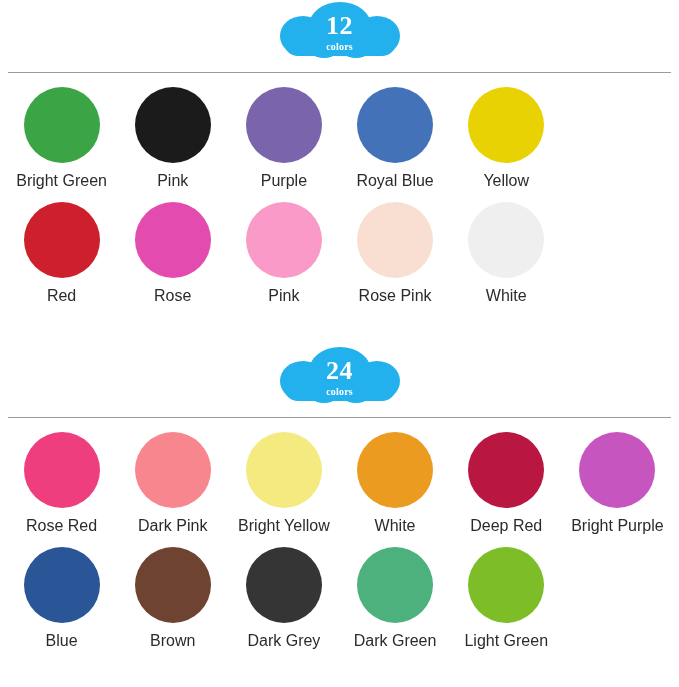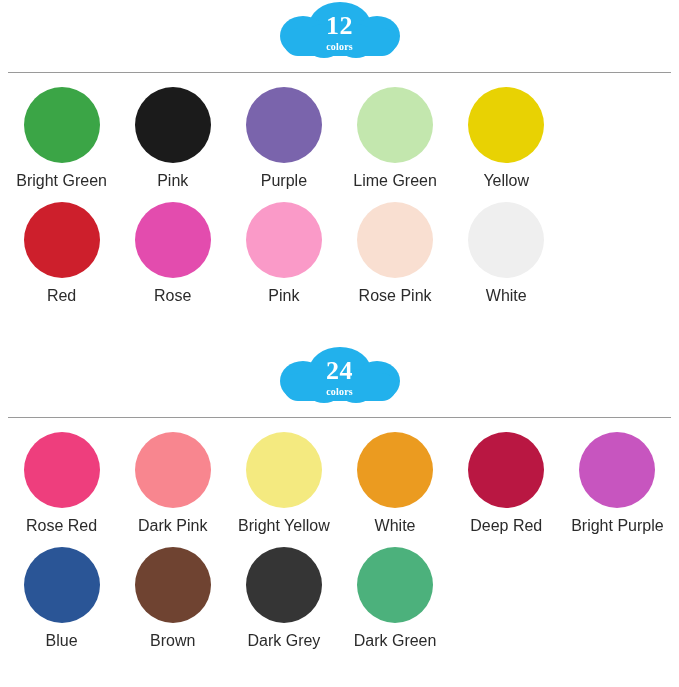--- a/index.html
+++ b/index.html
@@ -148,22 +148,22 @@
       </div>
       <div class="swatch">
         <div class="dot" style="background: rgb(27, 27, 27);"></div>
         <div class="swatch-label">Pink</div>
       </div>
       <div class="swatch">
         <div class="dot" style="background: rgb(122, 100, 172);"></div>
         <div class="swatch-label">Purple</div>
       </div>
       <div class="swatch">
-        <div class="dot" style="background: rgb(195, 231, 174);"></div>
-        <div class="swatch-label">Lime Green</div>
+        <div class="dot" style="background: rgb(68, 114, 184);"></div>
+        <div class="swatch-label">Royal Blue</div>
       </div>
       <div class="swatch">
         <div class="dot" style="background: rgb(232, 210, 3);"></div>
         <div class="swatch-label">Yellow</div>
       </div>
     </div>
 
     <div class="grid row-gap-2">
       <div class="swatch">
         <div class="dot" style="background: rgb(205, 31, 44);"></div>
@@ -245,17 +245,21 @@
         <div class="swatch-label">Brown</div>
       </div>
       <div class="swatch">
         <div class="dot" style="background: rgb(53, 53, 53);"></div>
         <div class="swatch-label">Dark Grey</div>
       </div>
       <div class="swatch">
         <div class="dot" style="background: rgb(76, 177, 124);"></div>
         <div class="swatch-label">Dark Green</div>
       </div>
+      <div class="swatch">
+        <div class="dot" style="background: rgb(125, 190, 40);"></div>
+        <div class="swatch-label">Light Green</div>
+      </div>
     </div>
 
   </div>
 
 </div>
 
 </body></html>

